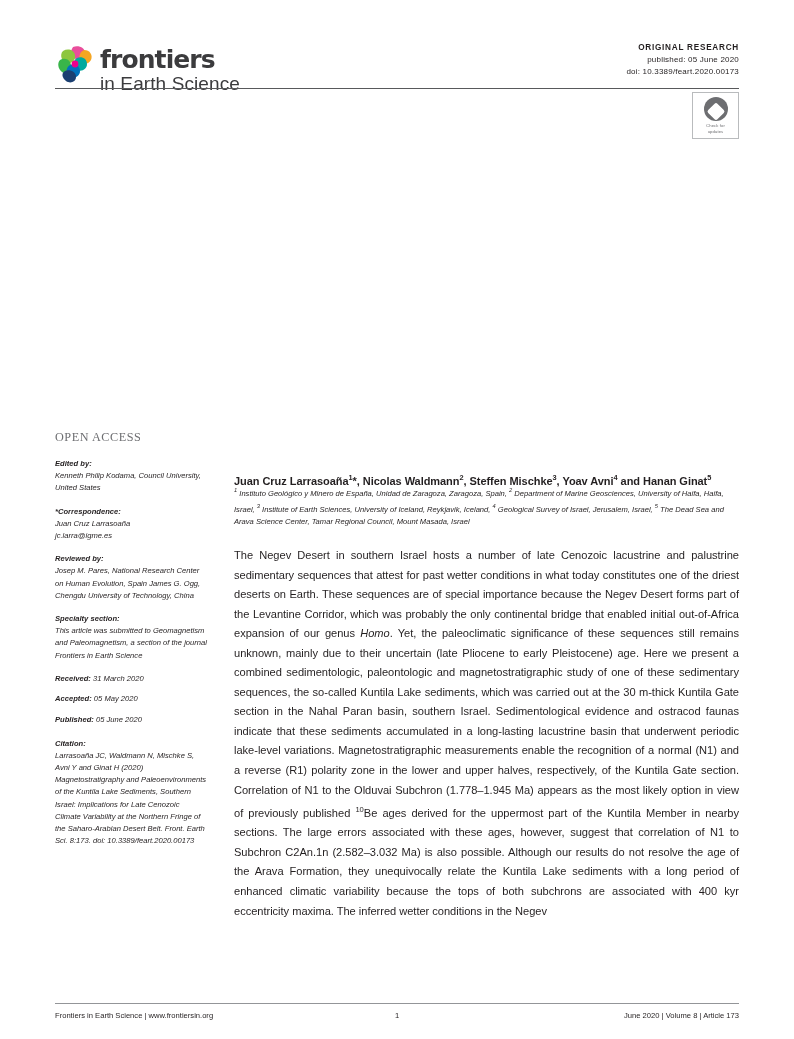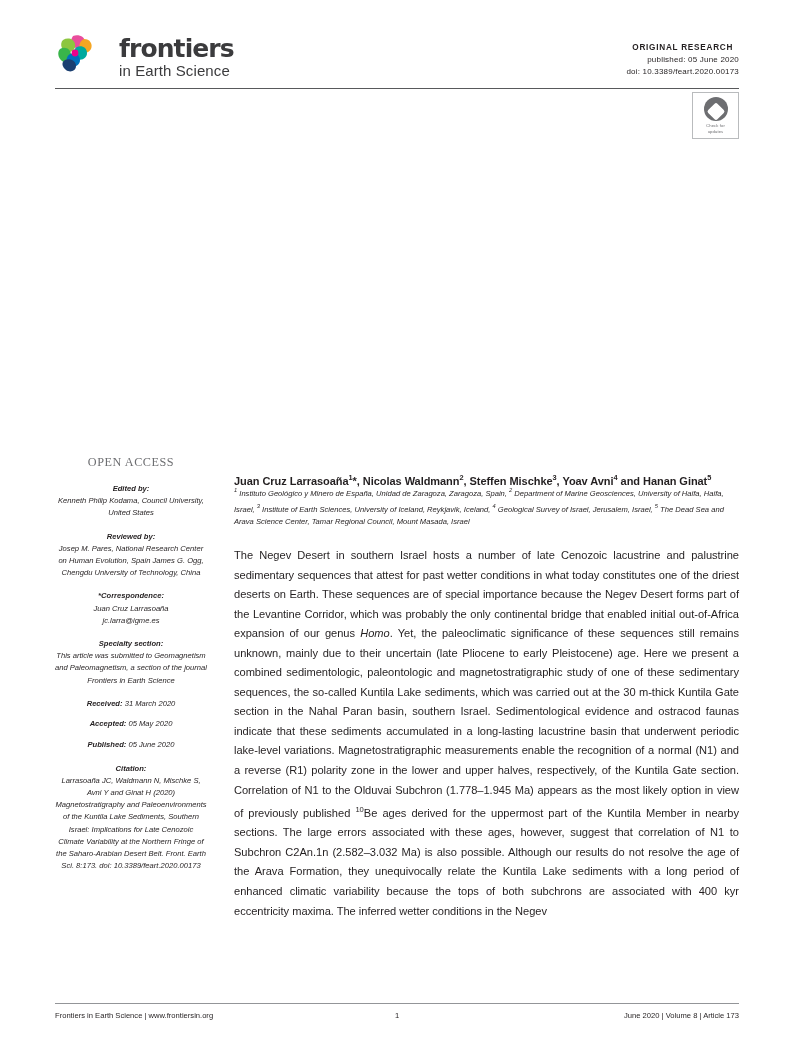--- a/index.html
+++ b/index.html
@@ -28,24 +28,23 @@
   .masthead {
     position: absolute;
     left: 55px;
     top: 28px;
     width: 684px;
     height: 60px;
   }
   .logo-wrap {
     position: absolute;
     left: 0;
-    top: 4px;
+    top: 15px;
     display: flex;
     align-items: flex-start;
-    gap: 19px;
   }
   .logo-mark {
     width: 40px;
     height: 42px;
     position: relative;
     margin-right: 5px;
     flex: none;
   }
   .logo-text {
     margin-top: 4px;
@@ -53,40 +52,39 @@
   .logo-frontiers {
     font-family: "DejaVu Sans", sans-serif;
     font-weight: bold;
     font-size: 25px;
     letter-spacing: -0.9px;
     color: #3b3b3d;
     line-height: 1;
   }
   .logo-journal {
     font-family: "Liberation Sans", sans-serif;
-    font-size: 15px;
+    font-size: 19px;
     letter-spacing: 0.1px;
     color: #3b3b3d;
     line-height: 1.05;
     margin-top: 2px;
   }
 
   .hdr-right {
     position: absolute;
     right: 0;
     top: 14px;
     text-align: right;
     color: #231f20;
   }
   .hdr-type {
     font-size: 8.2px;
     font-weight: bold;
     letter-spacing: 0.75px;
     line-height: 1.45;
-    text-align: center;
   }
   .hdr-pub, .hdr-doi {
     font-size: 8px;
     letter-spacing: 0.2px;
     line-height: 1.5;
   }
 
   .rule {
     position: absolute;
     left: 55px;
@@ -176,23 +174,23 @@
     font-style: italic;
     line-height: 12.3px;
     color: #231f20;
   }
   .affils sup { font-size: 5.7px; vertical-align: super; }
 
   
   .sidebar {
     position: absolute;
     left: 55px;
-    top: 455px;
+    top: 430px;
     width: 152px;
-    text-align: center;
+    text-align: left;
     color: #231f20;
   }
   .oa {
     font-family: "Liberation Serif", serif;
     font-size: 12.2px;
     letter-spacing: 0.55px;
     color: #6d6e71;
     margin-bottom: 13px;
   }
   .sb-block {
@@ -291,28 +289,28 @@
 
   <div class="sidebar">
     <div class="oa">OPEN ACCESS</div>
 
     <div class="sb-block">
       <b>Edited by:</b><br>
       <span>Kenneth Philip Kodama, Council University, United States</span>
     </div>
 
     <div class="sb-block">
-      <b>Reviewed by:</b><br>
-      <span>Josep M. Pares, National Research Center on Human Evolution, Spain James G. Ogg, Chengdu University of Technology, China</span>
-    </div>
-
-    <div class="sb-block">
       <b>*Correspondence:</b><br>
       <span>Juan Cruz Larrasoaña</span><br>
       <span>jc.larra@igme.es</span>
+    </div>
+
+    <div class="sb-block">
+      <b>Reviewed by:</b><br>
+      <span>Josep M. Pares, National Research Center on Human Evolution, Spain James G. Ogg, Chengdu University of Technology, China</span>
     </div>
 
     <div class="sb-block">
       <b>Specialty section:</b><br>
       <span>This article was submitted to Geomagnetism and Paleomagnetism, a section of the journal Frontiers in Earth Science</span>
     </div>
 
     <div class="sb-block sb-dates">
       <div>
         <b>Received:</b>

